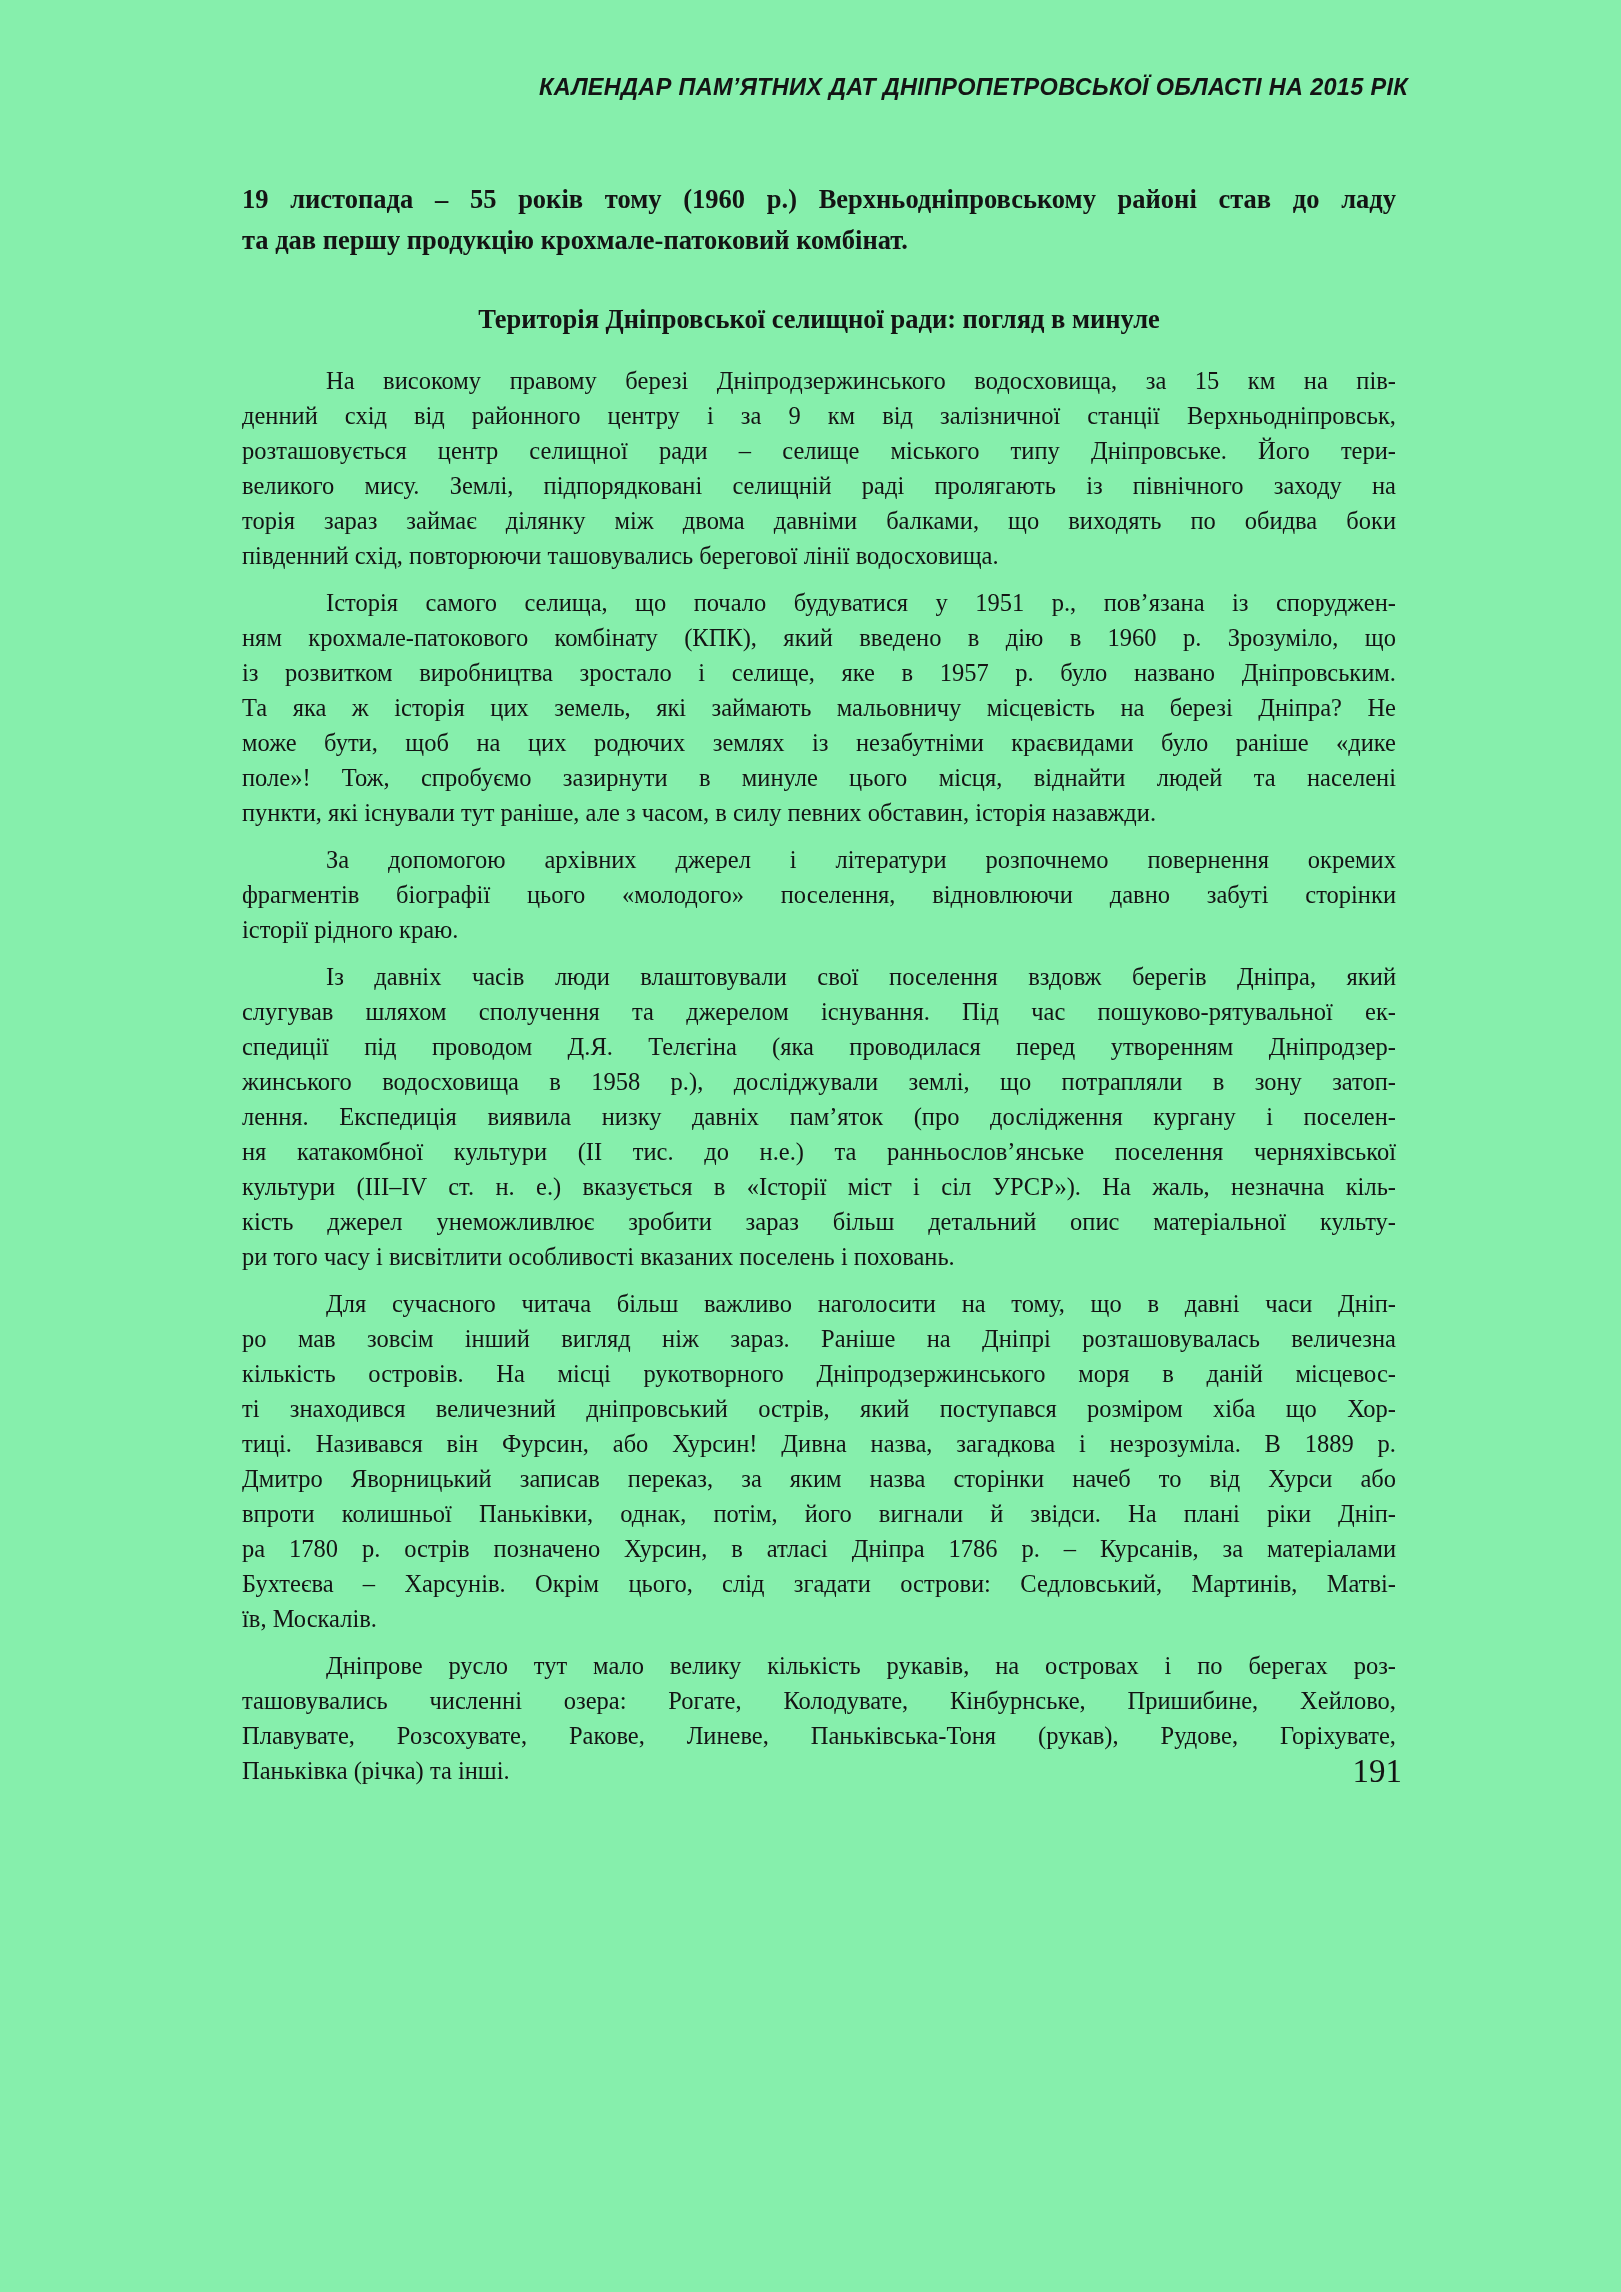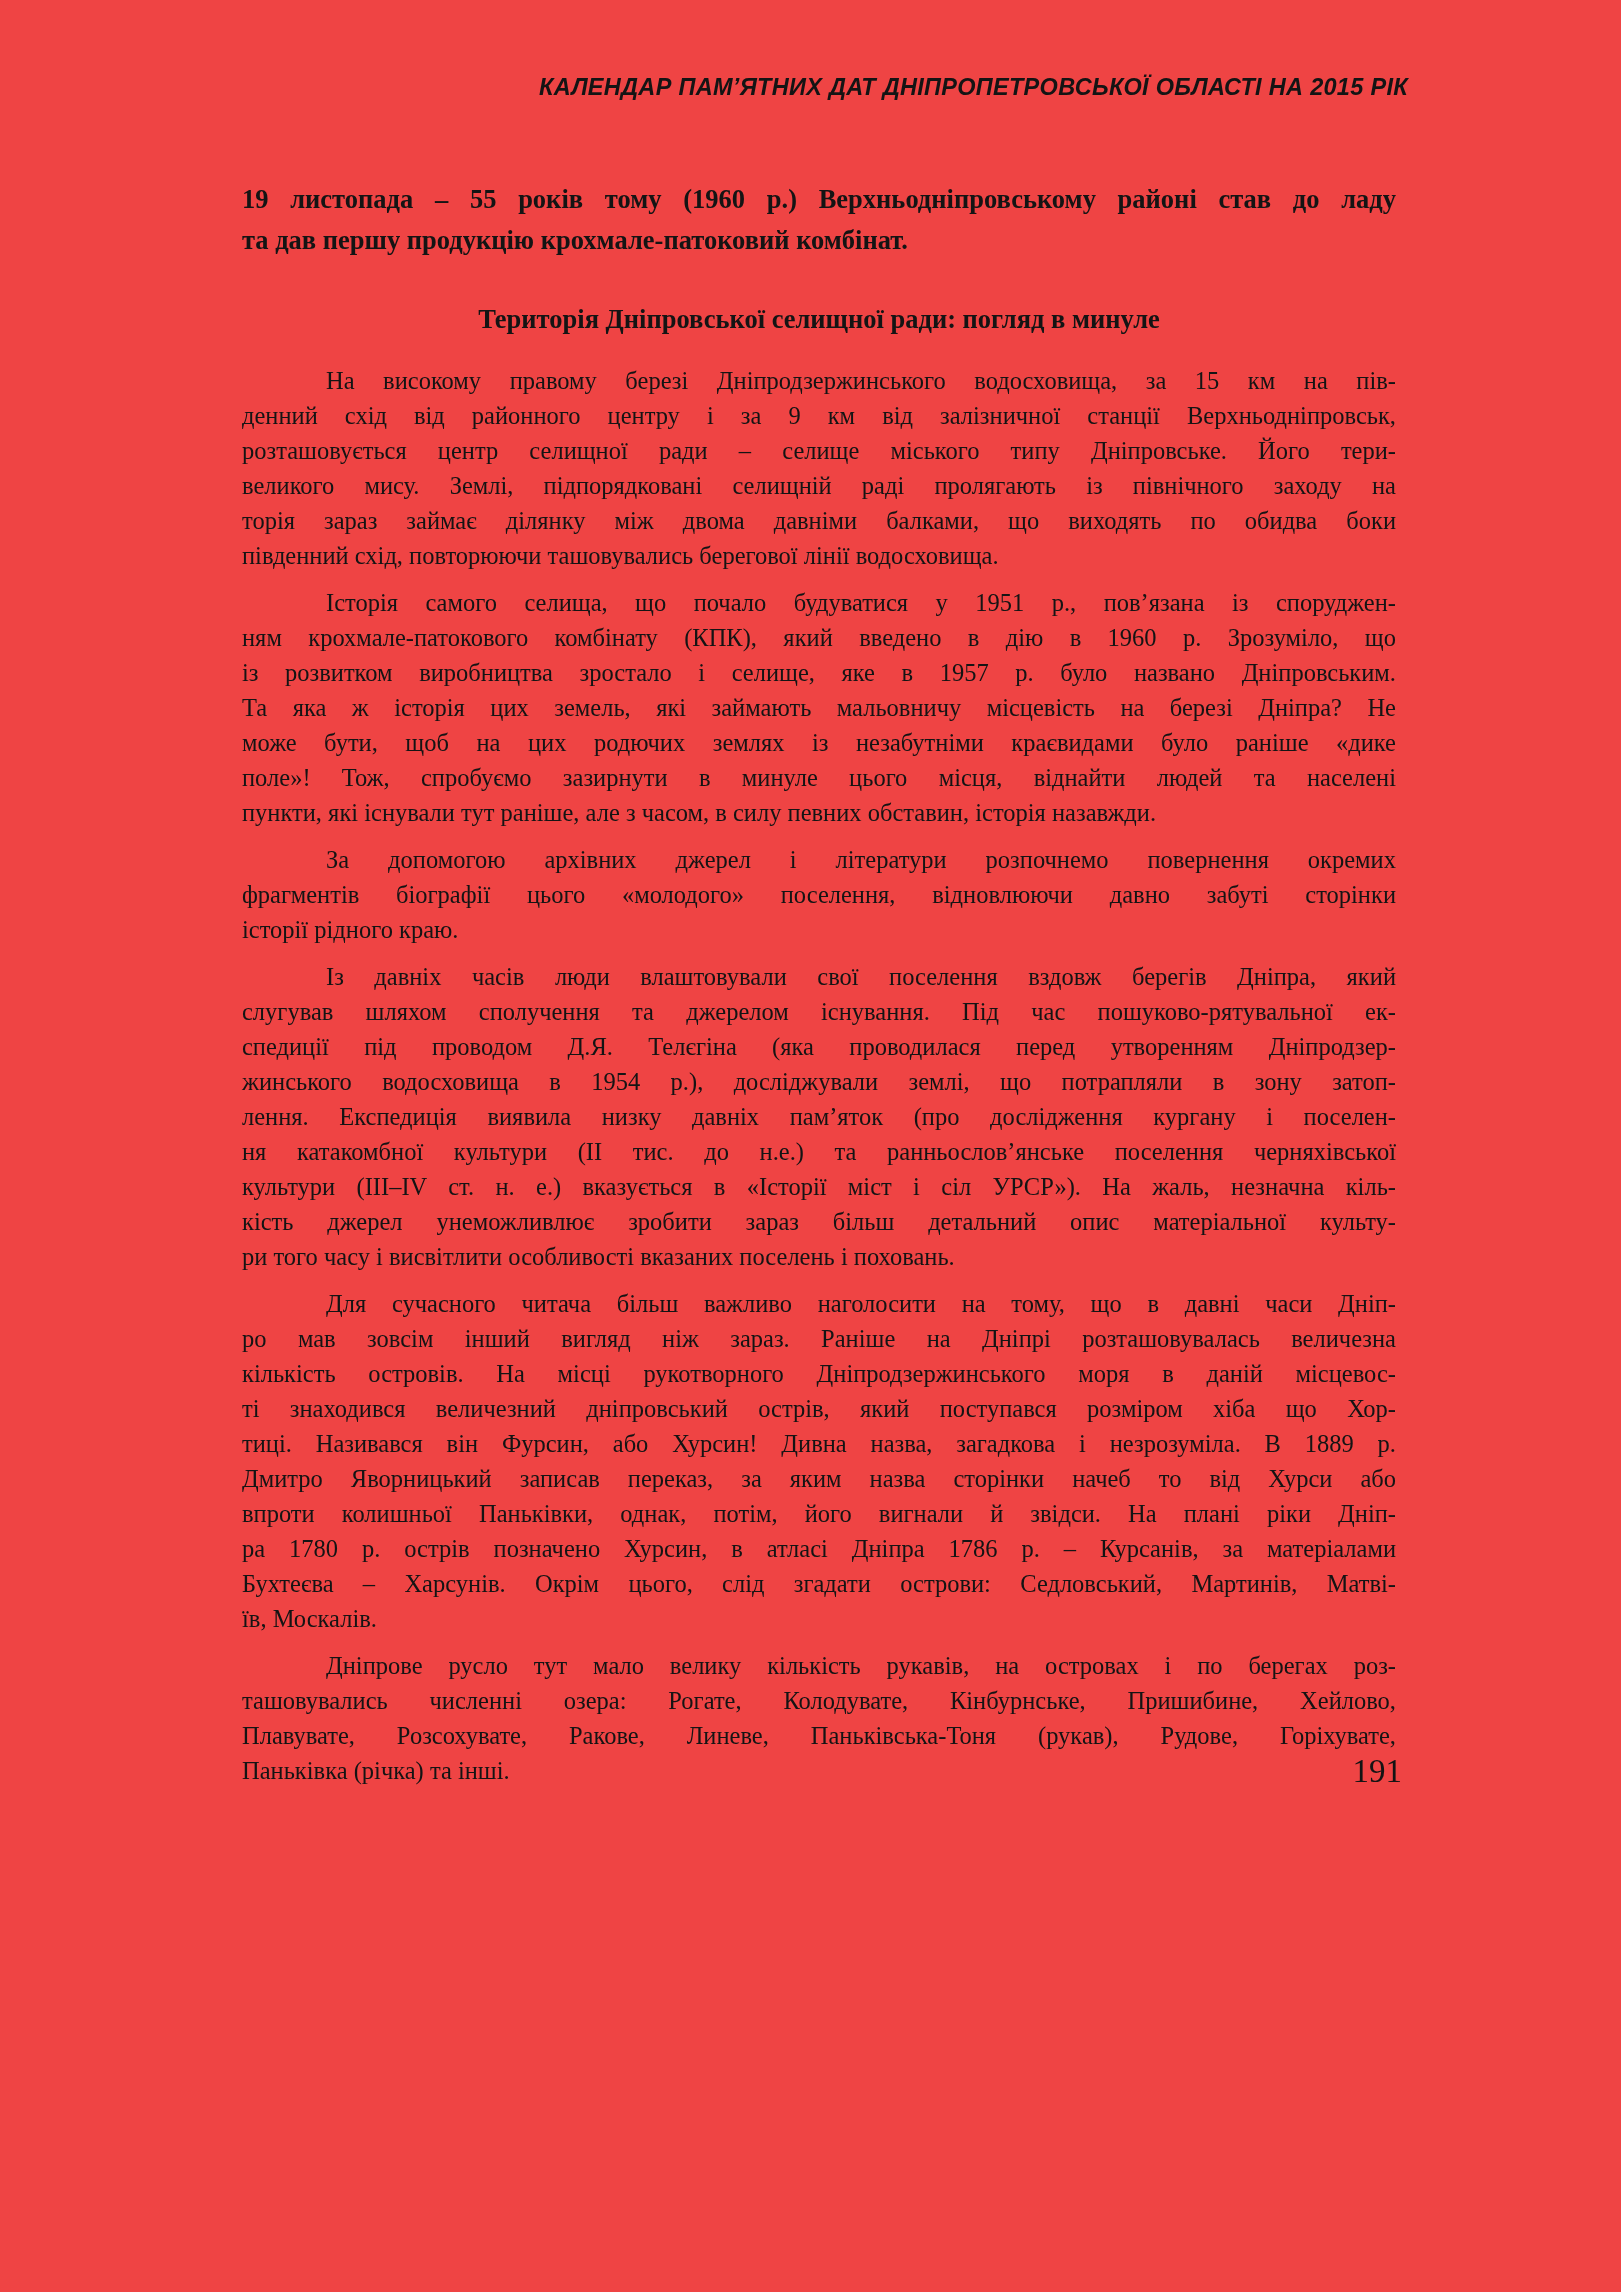--- a/index.html
+++ b/index.html
@@ -5,21 +5,21 @@
   html, body {
     margin: 0;
     padding: 0;
     background: #e9e9e9;
   }
   .page {
     position: relative;
     width: 1621px;
     height: 2293px;
     margin: 0 auto;
-    background: #ef4444;
+    background: #86efac;
     color: #141414;
     font-family: "Liberation Serif", "DejaVu Serif", serif;
     overflow: hidden;
   }
   .running-header {
     position: absolute;
     top: 74px;
     left: 230px;
     right: 213px;
     text-align: right;
@@ -110,21 +110,21 @@
         </div>
         <div class="para">
           <div class="line first">За допомогою архівних джерел і літератури розпочнемо повернення окремих</div>
           <div class="line">фрагментів біографії цього «молодого» поселення, відновлюючи давно забуті сторінки</div>
           <div class="line para-last">історії рідного краю.</div>
         </div>
         <div class="para">
           <div class="line first">Із давніх часів люди влаштовували свої поселення вздовж берегів Дніпра, який</div>
           <div class="line">слугував шляхом сполучення та джерелом існування. Під час пошуково-рятувальної ек-</div>
           <div class="line">спедиції під проводом Д.Я. Телєгіна (яка проводилася перед утворенням Дніпродзер-</div>
-          <div class="line">жинського водосховища в 1954 р.), досліджували землі, що потрапляли в зону затоп-</div>
+          <div class="line">жинського водосховища в 1958 р.), досліджували землі, що потрапляли в зону затоп-</div>
           <div class="line">лення. Експедиція виявила низку давніх пам’яток (про дослідження кургану і поселен-</div>
           <div class="line">ня катакомбної культури (II тис. до н.е.) та ранньослов’янське поселення черняхівської</div>
           <div class="line">культури (III–IV ст. н. е.) вказується в «Історії міст і сіл УРСР»). На жаль, незначна кіль-</div>
           <div class="line">кість джерел унеможливлює зробити зараз більш детальний опис матеріальної культу-</div>
           <div class="line para-last">ри того часу і висвітлити особливості вказаних поселень і поховань.</div>
         </div>
         <div class="para">
           <div class="line first">Для сучасного читача більш важливо наголосити на тому, що в давні часи Дніп-</div>
           <div class="line">ро мав зовсім інший вигляд ніж зараз. Раніше на Дніпрі розташовувалась величезна</div>
           <div class="line">кількість островів. На місці рукотворного Дніпродзержинського моря в даній місцевос-</div>

